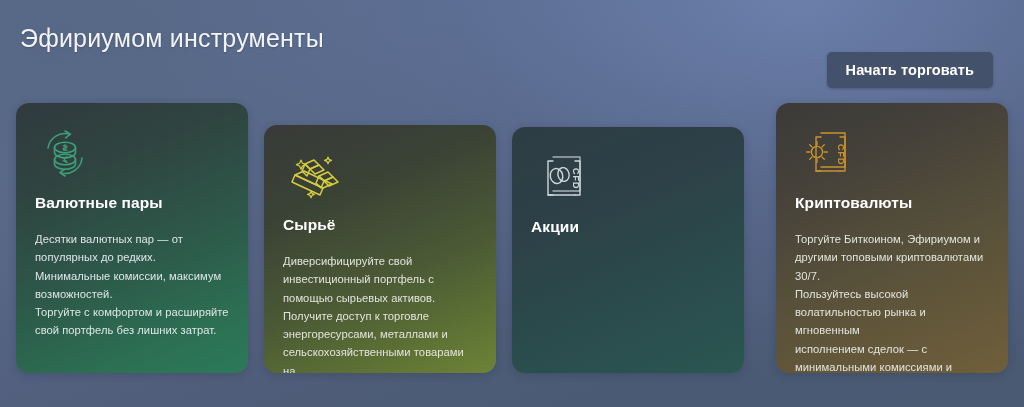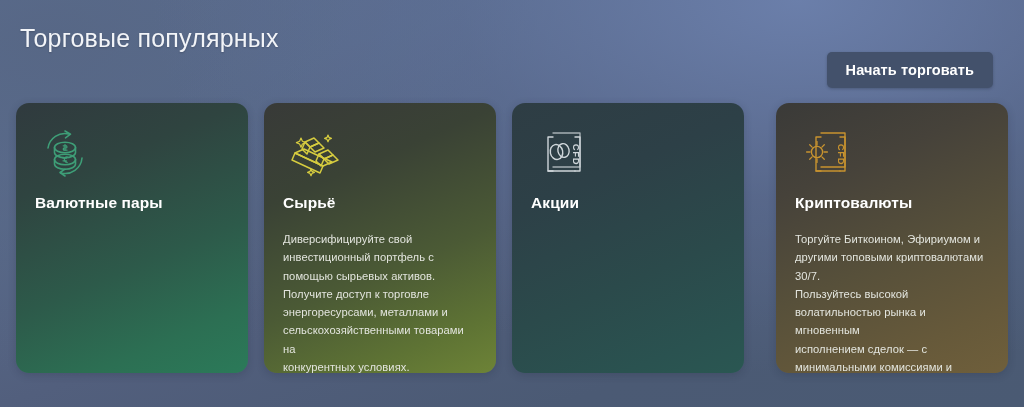--- a/index.html
+++ b/index.html
@@ -41,22 +41,22 @@
   }
   .card {
     position:relative;
     flex:1 1 0;
     border-radius:13px;
     padding:23px 19px 0 19px;
     overflow:hidden;
     box-shadow:0 2px 8px rgba(24,32,48,0.20);
   }
   .card.c1 { background:linear-gradient(157deg,#303a3e 0%, #2f4440 26%, #2d5a4a 58%, #2c6f53 82%, #2b7a59 100%); }
-  .card.c2 { background:linear-gradient(157deg,#383a38 0%, #3a4235 28%, #4b5a35 60%, #5e7334 84%, #6d8337 100%); }
-  .card.c3 { background:linear-gradient(157deg,#2e3d44 0%, #2d4047 30%, #2b4a4b 62%, #2a5250 86%, #2a5752 100%); }
+  .card.c2 { background:linear-gradient(157deg,#383a38 0%, #3a4235 28%, #4b5a35 60%, #5e7334 84%, #6d8337 100%);margin-top:22px; }
+  .card.c3 { background:linear-gradient(157deg,#2e3d44 0%, #2d4047 30%, #2b4a4b 62%, #2a5250 86%, #2a5752 100%);margin-top:24px; }
   .card.c4 { background:linear-gradient(157deg,#3a3a38 0%, #46423a 26%, #57503a 56%, #66593a 82%, #6f5f3b 100%);margin-left:16px; }
 
   .card-icon { height:56px; margin-bottom:12px; }
   .card-icon svg { display:block; }
 
   .card-title {
     font-size:15.5px; font-weight:700; color:#ffffff;
     letter-spacing:0.1px; margin-bottom:18px;
   }
   .card-body {
@@ -65,21 +65,21 @@
     white-space:pre-line;
   }
   .card.c3 .card-body, .card.c1 .card-body { color:#e0e6e8; }
   .card.c2 .card-body, .card.c4 .card-body { color:#e3e5de; }
 </style>
 </head>
 <body>
 
 <div class="page">
 
-  <h1 class="page-title">Торговые популярных</h1>
+  <h1 class="page-title">Эфириумом инструменты</h1>
 
   <button class="cta-btn">Начать торговать</button>
 
   <div class="cards">
 
     <div class="card c1">
       <div class="card-icon">
         <svg width="60" height="56" viewBox="0 0 60 56" fill="none" stroke="#3e9e77" stroke-width="1.6" stroke-linecap="round" stroke-linejoin="round">
           <path d="M13 22 A17 17 0 0 1 34 8"></path>
           <path d="M30 5 L35.5 8.2 L30.5 11.8"></path>
@@ -87,20 +87,26 @@
           <path d="M30 50 L25 46.5 L30 43.2"></path>
           <ellipse cx="30" cy="21.5" rx="10.5" ry="5.2"></ellipse>
           <path d="M19.5 21.5 v5 a10.5 5.2 0 0 0 21 0 v-5"></path>
           <ellipse cx="30" cy="33.5" rx="10.5" ry="5.2"></ellipse>
           <path d="M19.5 33.5 v4.6 a10.5 5.2 0 0 0 21 0 v-4.6"></path>
           <path d="M30 18.4 v6.2 M28.2 19.8 h3.2 a1.4 1.4 0 0 1 0 2.2 h-2.6 a1.4 1.4 0 0 0 0 2.2 h3.2" stroke-width="1.2"></path>
           <path d="M32.2 30.8 a2.8 2.8 0 0 0 0 5.6 M28 32.2 h3.4 M28 34.8 h3.4" stroke-width="1.2"></path>
         </svg>
       </div>
       <div class="card-title">Валютные пары</div>
+      <div class="card-body">Десятки валютных пар — от
+популярных до редких.
+Минимальные комиссии, максимум
+возможностей.
+Торгуйте с комфортом и расширяйте
+свой портфель без лишних затрат.</div>
     </div>
 
     <div class="card c2">
       <div class="card-icon">
         <svg width="62" height="56" viewBox="0 0 62 56" fill="none" stroke="#d6cc3f" stroke-width="1.5" stroke-linecap="round" stroke-linejoin="round">
           <path d="M22 16 l9 -4 l5 5 l-9 4 z"></path>
           <path d="M22 16 l-3 7 l5 5 l3 -7 z"></path>
           <path d="M27 21 l9 -4 l5 5 l-9 4 z"></path>
           <path d="M36 28 l9 -4 l5 5 l-9 4 z"></path>
           <path d="M36 28 l-3 7 l5 5 l3 -7 z"></path>

